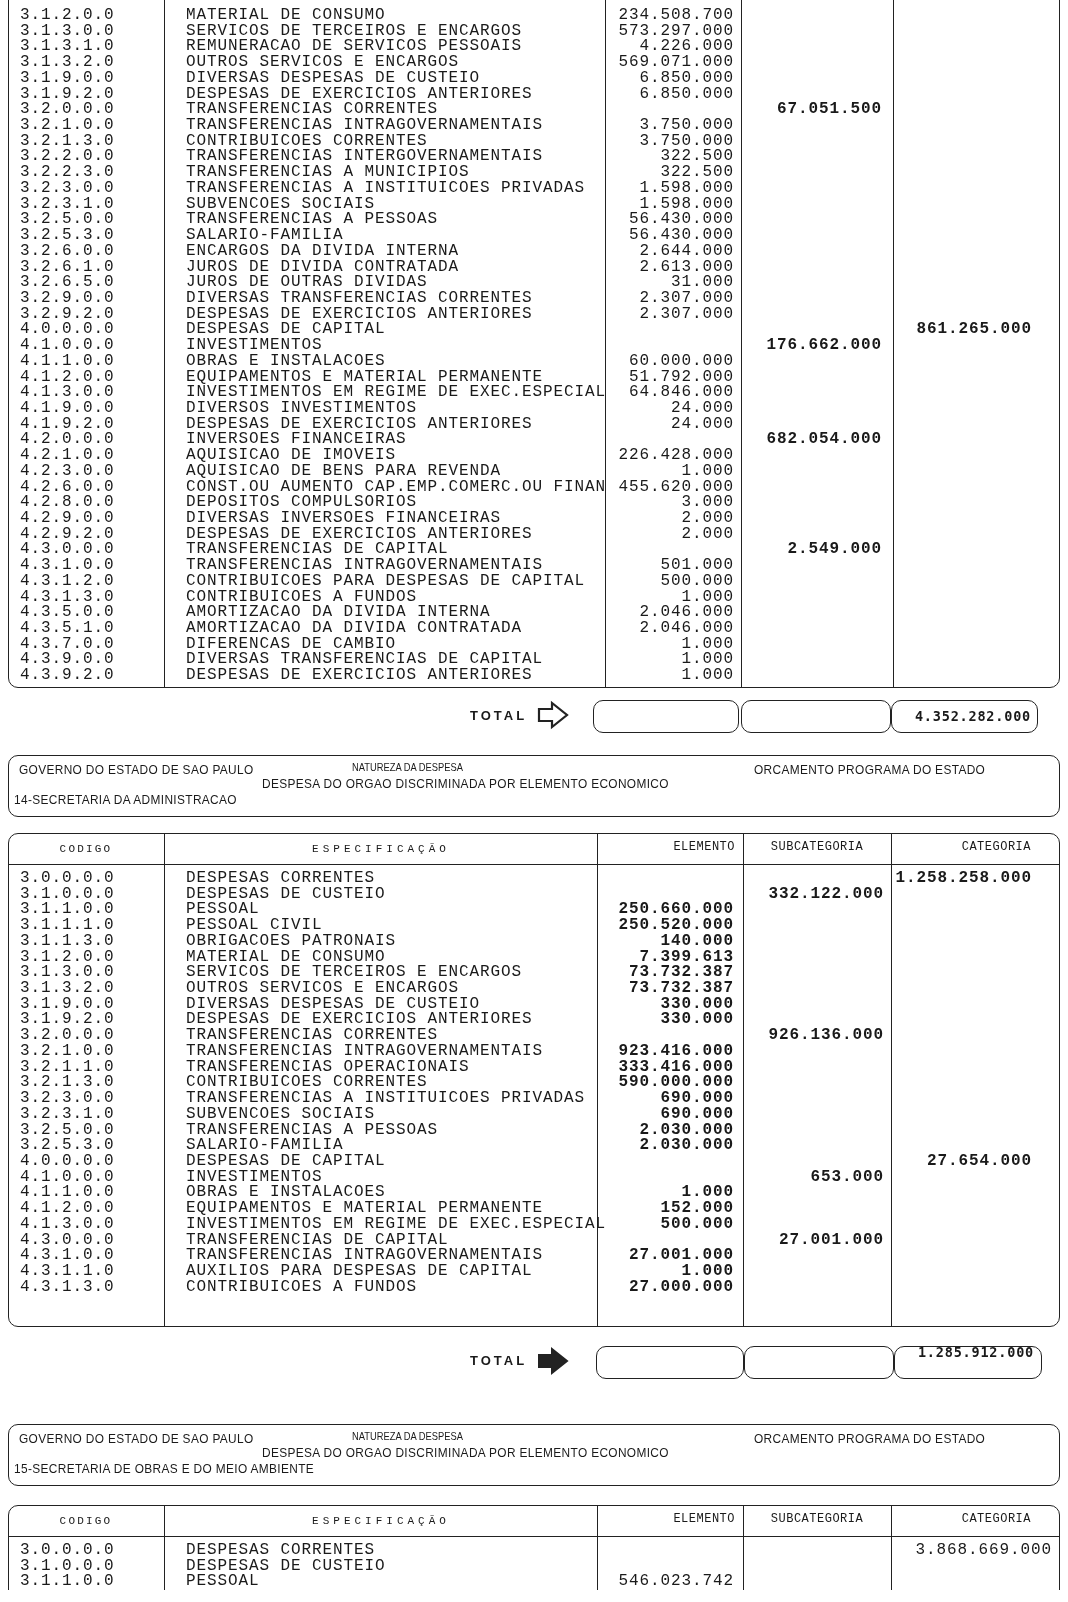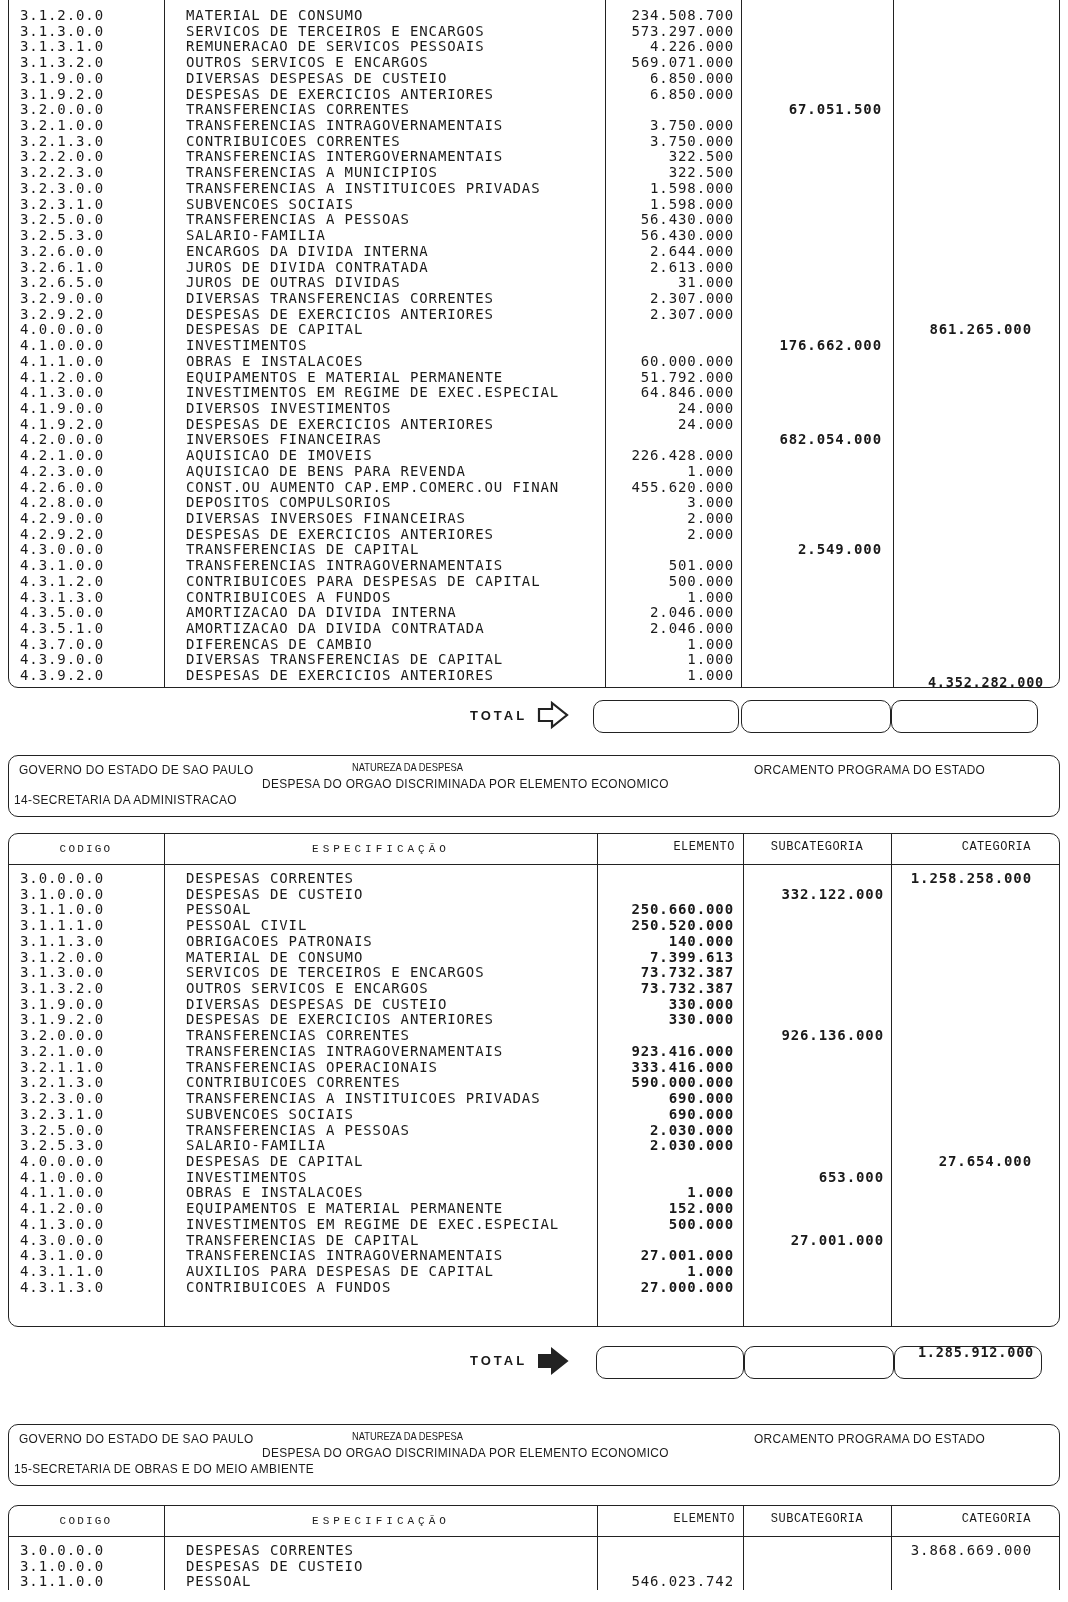--- a/index.html
+++ b/index.html
@@ -3,21 +3,21 @@
 <meta charset="utf-8">
 <style>
   html, body { margin:0; padding:0; background:#ffffff; }
   body { width:1068px; height:1602px; position:relative; overflow:hidden;
          font-family:"DejaVu Sans Mono","Liberation Mono",monospace; color:#1a1a1a; }
   .mono { font-family:"DejaVu Sans Mono","Liberation Mono",monospace; }
   .abs { position:absolute; }
   .box { position:absolute; border:1.6px solid #222; border-radius:10px; box-sizing:border-box; }
   .vline { position:absolute; width:0; border-left:1.6px solid #222; }
   .hline { position:absolute; height:0; border-top:1.6px solid #222; }
-  .rows { position:absolute; font-size:14px; line-height:15.72px; letter-spacing:0.9px; white-space:pre; }
+  .rows { position:absolute; font-size:16px; line-height:15.72px; letter-spacing:0.9px; white-space:pre;font-family:Liberation Mono, monospace; }
   .row { height:15.72px; }
   .num { text-align:right; }
   .bold { font-weight:bold; }
   .hdr-cell { position:absolute; font-size:11px; letter-spacing:2.2px; text-align:center; font-family:Liberation Mono, monospace; }
   .head-text { position:absolute; font-size:13.5px; letter-spacing:0.4px; font-family:"Liberation Sans","DejaVu Sans",sans-serif; white-space:nowrap; transform:scaleX(0.88); transform-origin:left center; }
   .head-small { position:absolute; font-size:11px; font-family:"Liberation Sans","DejaVu Sans",sans-serif; white-space:nowrap; transform:scaleX(0.85); transform-origin:left center; }
   .total-label { position:absolute; font-size:13px; letter-spacing:3px; font-weight:bold; font-family:"Liberation Sans","DejaVu Sans",sans-serif; }
   .total-val { position:absolute; font-size:13.5px; font-weight:bold; text-align:right; letter-spacing:0.8px; }
 </style>
 </head>
@@ -37,21 +37,21 @@
   <div class="rows num bold" id="s1-sub" style="left:744px; top:8px; width:138px;"><div class="row">&nbsp;</div><div class="row">&nbsp;</div><div class="row">&nbsp;</div><div class="row">&nbsp;</div><div class="row">&nbsp;</div><div class="row">&nbsp;</div><div class="row">67.051.500</div><div class="row">&nbsp;</div><div class="row">&nbsp;</div><div class="row">&nbsp;</div><div class="row">&nbsp;</div><div class="row">&nbsp;</div><div class="row">&nbsp;</div><div class="row">&nbsp;</div><div class="row">&nbsp;</div><div class="row">&nbsp;</div><div class="row">&nbsp;</div><div class="row">&nbsp;</div><div class="row">&nbsp;</div><div class="row">&nbsp;</div><div class="row">&nbsp;</div><div class="row">176.662.000</div><div class="row">&nbsp;</div><div class="row">&nbsp;</div><div class="row">&nbsp;</div><div class="row">&nbsp;</div><div class="row">&nbsp;</div><div class="row">682.054.000</div><div class="row">&nbsp;</div><div class="row">&nbsp;</div><div class="row">&nbsp;</div><div class="row">&nbsp;</div><div class="row">&nbsp;</div><div class="row">&nbsp;</div><div class="row">2.549.000</div><div class="row">&nbsp;</div><div class="row">&nbsp;</div><div class="row">&nbsp;</div><div class="row">&nbsp;</div><div class="row">&nbsp;</div><div class="row">&nbsp;</div><div class="row">&nbsp;</div><div class="row">&nbsp;</div></div>
   <div class="rows num bold" id="s1-cat" style="left:896px; top:8px; width:136px;"><div class="row">&nbsp;</div><div class="row">&nbsp;</div><div class="row">&nbsp;</div><div class="row">&nbsp;</div><div class="row">&nbsp;</div><div class="row">&nbsp;</div><div class="row">&nbsp;</div><div class="row">&nbsp;</div><div class="row">&nbsp;</div><div class="row">&nbsp;</div><div class="row">&nbsp;</div><div class="row">&nbsp;</div><div class="row">&nbsp;</div><div class="row">&nbsp;</div><div class="row">&nbsp;</div><div class="row">&nbsp;</div><div class="row">&nbsp;</div><div class="row">&nbsp;</div><div class="row">&nbsp;</div><div class="row">&nbsp;</div><div class="row">861.265.000</div><div class="row">&nbsp;</div><div class="row">&nbsp;</div><div class="row">&nbsp;</div><div class="row">&nbsp;</div><div class="row">&nbsp;</div><div class="row">&nbsp;</div><div class="row">&nbsp;</div><div class="row">&nbsp;</div><div class="row">&nbsp;</div><div class="row">&nbsp;</div><div class="row">&nbsp;</div><div class="row">&nbsp;</div><div class="row">&nbsp;</div><div class="row">&nbsp;</div><div class="row">&nbsp;</div><div class="row">&nbsp;</div><div class="row">&nbsp;</div><div class="row">&nbsp;</div><div class="row">&nbsp;</div><div class="row">&nbsp;</div><div class="row">&nbsp;</div><div class="row">&nbsp;</div></div>
 
   <div class="total-label" style="left:470px; top:708px;">TOTAL</div>
   <svg class="abs" style="left:536px; top:700px;" width="34" height="30" viewBox="0 0 34 30">
     <path d="M3 9 L16 9 L16 3 L31 15 L16 27 L16 21 L3 21 Z" fill="none" stroke="#222" stroke-width="2.2"></path>
   </svg>
   <div class="box" style="left:593px; top:700px; width:146px; height:33px;"></div>
   <div class="box" style="left:741px; top:700px; width:150px; height:33px;"></div>
   <div class="box" style="left:891px; top:700px; width:147px; height:33px;"></div>
-  <div class="total-val mono" style="left:891px; top:674px; width:140px;padding-left:13px;">4.352.282.000</div>
+  <div class="total-val mono" style="left:891px; top:708px; width:140px;">4.352.282.000</div>
 </div>
 
 <div>
   <div class="box" style="left:8px; top:755px; width:1052px; height:62px;"></div>
   <div class="head-text" style="left:19px; top:762px;">GOVERNO DO ESTADO DE SAO PAULO</div>
   <div class="head-small" style="left:352px; top:761px;">NATUREZA DA DESPESA</div>
   <div class="head-text" style="left:754px; top:762px;">ORCAMENTO PROGRAMA DO ESTADO</div>
   <div class="head-text" style="left:262px; top:776px;">DESPESA DO ORGAO DISCRIMINADA POR ELEMENTO ECONOMICO</div>
   <div class="head-text" style="left:14px; top:792px;">14-SECRETARIA DA ADMINISTRACAO</div>
 
@@ -102,16 +102,16 @@
   <div class="hdr-cell" style="left:10px; top:1515px; width:152px;">CODIGO</div>
   <div class="hdr-cell" style="left:166px; top:1515px; width:430px; letter-spacing:4px;">ESPECIFICAÇÃO</div>
   <div class="hdr-cell" style="left:599px; top:1512px; width:136px; text-align:right; letter-spacing:0.5px; font-size:12px;">ELEMENTO</div>
   <div class="hdr-cell" style="left:745px; top:1512px; width:144px; letter-spacing:0.5px; font-size:12px;">SUBCATEGORIA</div>
   <div class="hdr-cell" style="left:893px; top:1512px; width:138px; text-align:right; letter-spacing:0.5px; font-size:12px;">CATEGORIA</div>
 
   <div class="rows" id="s3-code" style="left:20px; top:1543px; width:140px;"><div class="row">3.0.0.0.0</div><div class="row">3.1.0.0.0</div><div class="row">3.1.1.0.0</div></div>
   <div class="rows" id="s3-spec" style="left:186px; top:1543px; width:410px;"><div class="row">DESPESAS CORRENTES</div><div class="row">DESPESAS DE CUSTEIO</div><div class="row">PESSOAL</div></div>
   <div class="rows num" id="s3-el" style="left:600px; top:1543px; width:134px;"><div class="row">&nbsp;</div><div class="row">&nbsp;</div><div class="row">546.023.742</div></div>
   <div class="rows num" id="s3-sub" style="left:746px; top:1616px; width:138px;"><div class="row">&nbsp;</div><div class="row">567.000.742</div><div class="row">&nbsp;</div></div>
-  <div class="rows num" id="s3-cat" style="left:894px; top:1543px; width:138px;"><div class="row">3.868.669.000</div><div class="row">&nbsp;</div><div class="row">&nbsp;</div></div>
+  <div class="rows num" id="s3-cat" style="left:914px; top:1543px; width:138px;"><div class="row">3.868.669.000</div><div class="row">&nbsp;</div><div class="row">&nbsp;</div></div>
 </div>
 
 <div class="abs" style="left:0; top:1590px; width:1068px; height:20px; background:#fff;"></div>
 
 </body></html>

